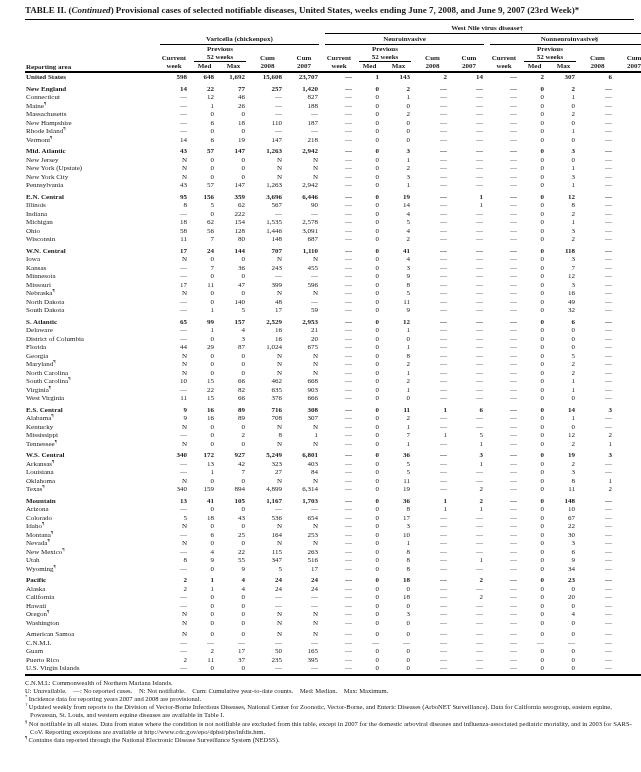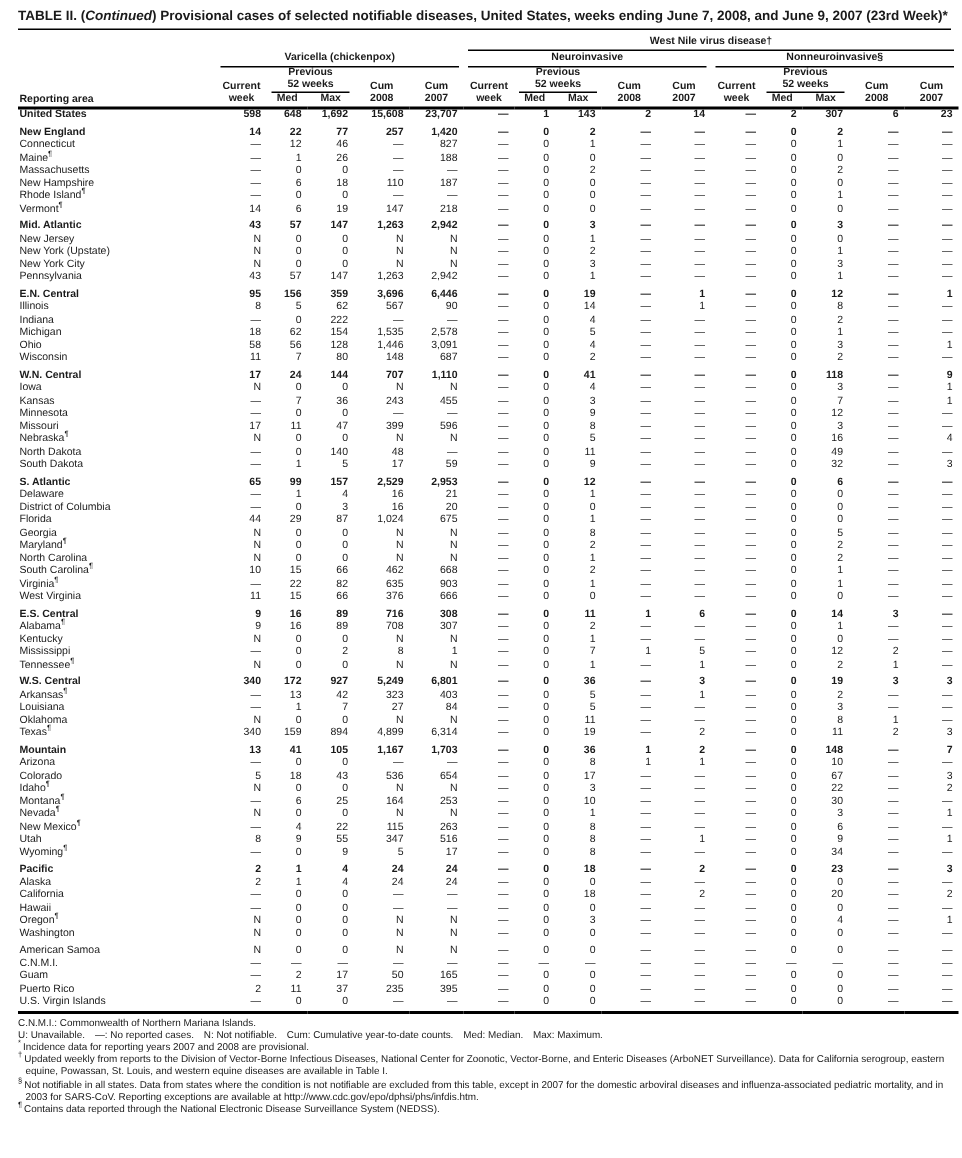--- a/index.html
+++ b/index.html
@@ -1,21 +1,21 @@
 <!DOCTYPE html>
 <html><head>
 <meta charset="utf-8">
 <style>
   html,body{margin:0;padding:0;background:#fff;}
   body{
     width:641px;height:772px;overflow:hidden;
     font-family:"Liberation Sans","DejaVu Sans",sans-serif;
     color:#1a1a1a;-webkit-font-smoothing:antialiased;
   }
-  .page{padding:5px 7px 0 12px;}
+  .page{padding:5px 7px 0 25px;font-family:Liberation Serif, serif;}
   
   .title{
     font-size:9px;font-weight:bold;line-height:11px;letter-spacing:0;
     border-bottom:1.6px solid #000;padding-bottom:3px;margin-bottom:4px;
   }
   .title .cont{font-style:italic;}
   
   table{border-collapse:collapse;table-layout:fixed;width:627px;}
   col.c-lab{width:132px;}
   col.c-cur{width:34px;}

